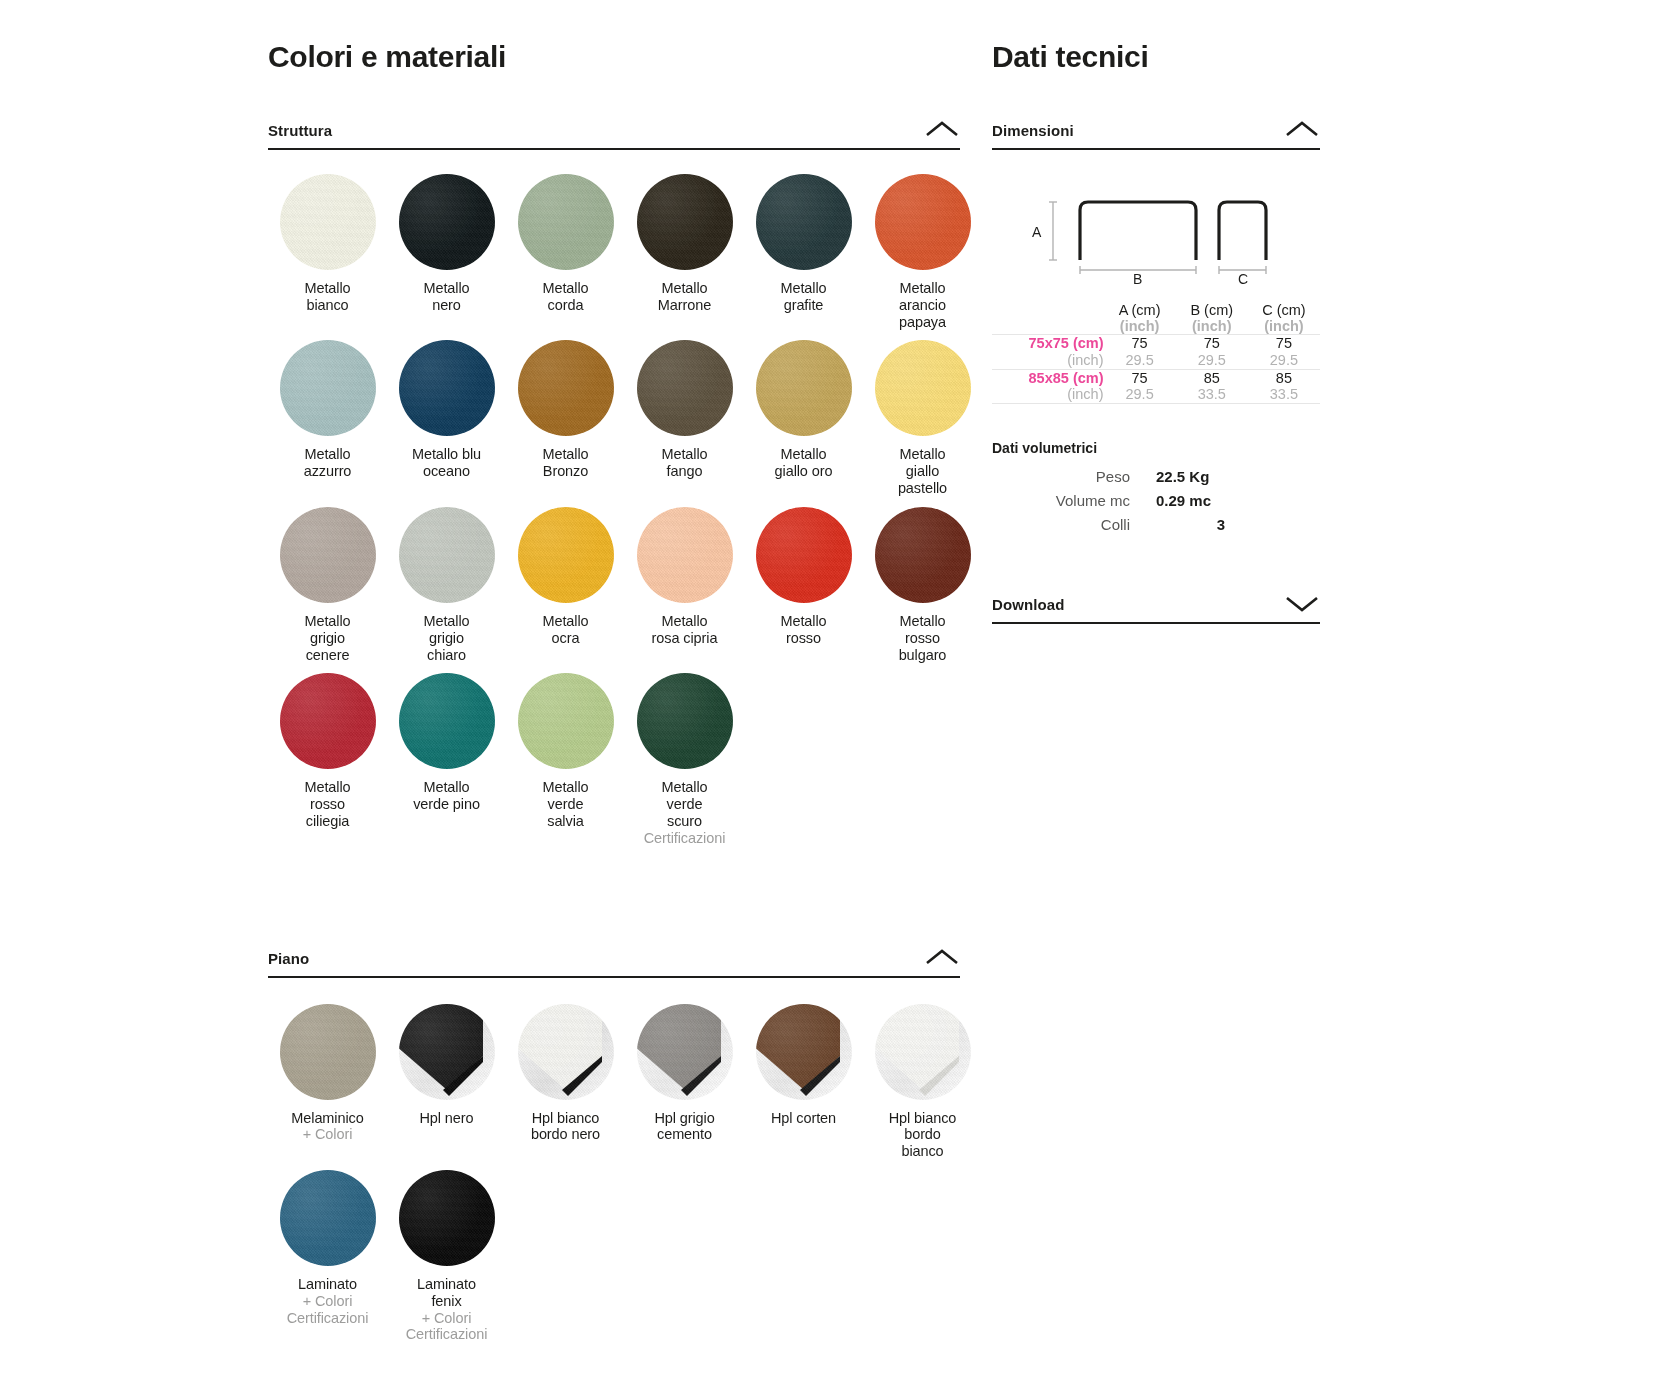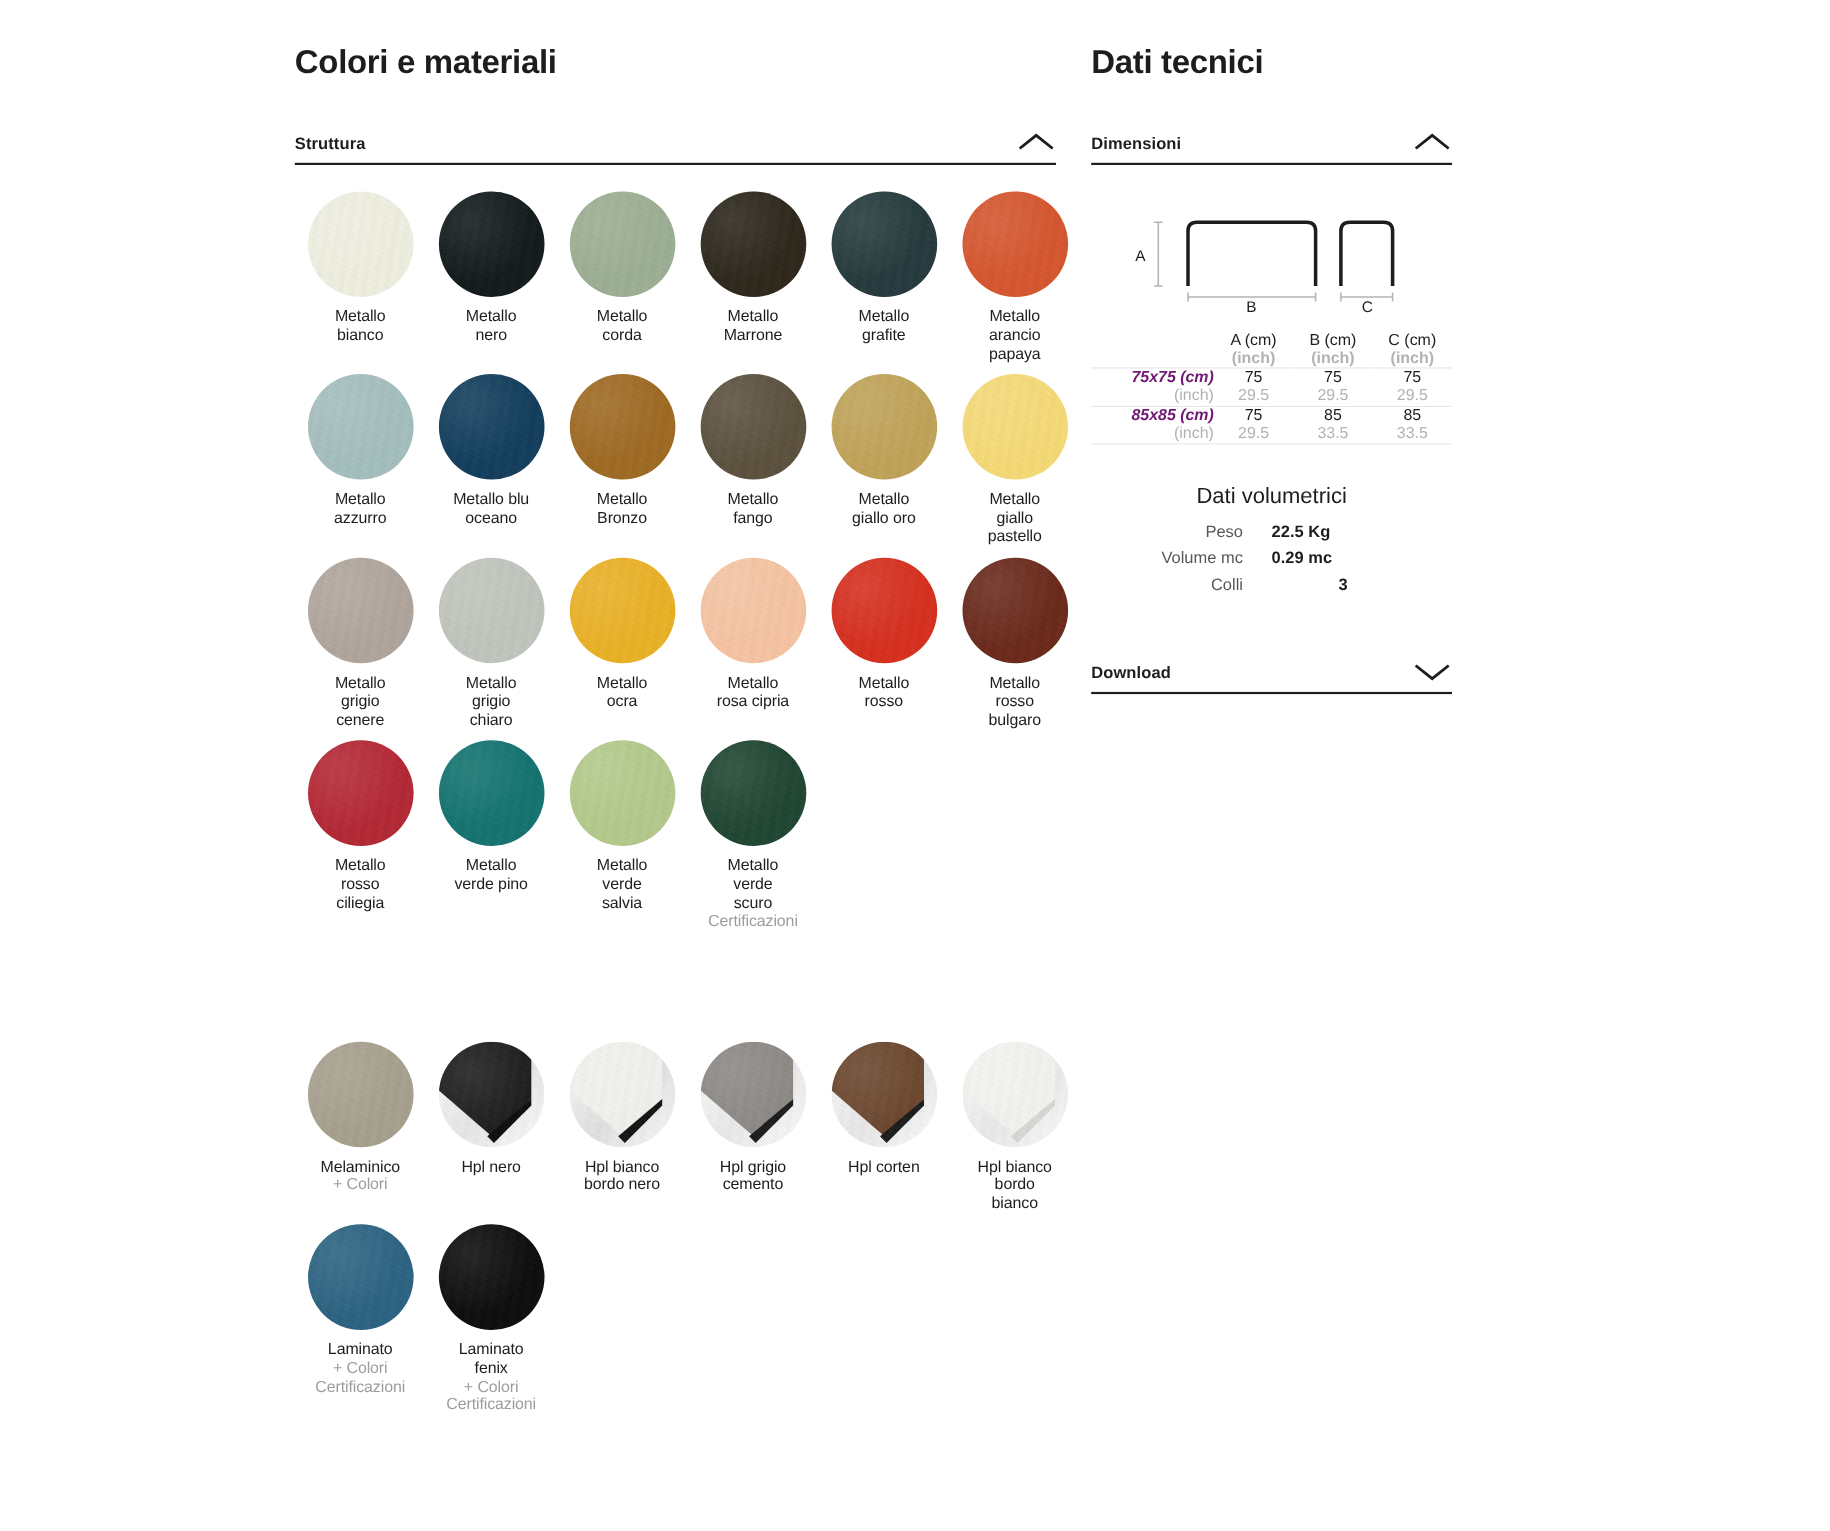--- a/index.html
+++ b/index.html
@@ -135,30 +135,30 @@
     vertical-align: top;
   }
   .th-cell {
     text-align: center;
     padding: 0 0 8px 0;
   }
   .th-cm { font-size: 14.5px; font-weight: 400; color: #1d1d1b; line-height: 1.12; }
   .th-in { font-size: 14.5px; color: #b2b2b2; line-height: 1.12; }
   .tr-row td { border-top: 1px solid #e6e6e6; padding: 9px 0 9px 0; }
   .tr-row:last-child td { border-bottom: 1px solid #e6e6e6; }
-  .rl-cm { font-size: 14.5px; font-weight: 700; color: #701a75; line-height: 1.14; text-align: right; font-style: italic; }
+  .rl-cm { font-size: 14.5px; font-weight: 700; color: #ec4899; line-height: 1.14; text-align: right; }
   .rl-in { font-size: 14.5px; color: #b2b2b2; line-height: 1.14; text-align: right; }
   .val-cm { font-size: 14.5px; font-weight: 400; color: #1d1d1b; line-height: 1.14; text-align: center; }
   .val-in { font-size: 14.5px; color: #b2b2b2; line-height: 1.14; text-align: center; }
 
   
   .vol-title {
-    text-align: center;
-    font-size: 20px;
-    font-weight: 400;
+    text-align: left;
+    font-size: 14px;
+    font-weight: 700;
     color: #1d1d1b;
     margin-top: 36px;
   }
   .vol-list { margin-top: 12px; }
   .vol-row {
     display: flex;
     align-items: baseline;
     margin-bottom: 7px;
   }
   .vol-key {
@@ -316,20 +316,28 @@
             <div class="dot" style="background-color:#1d4430;"></div>
             <div class="sw-label">Metallo</div>
             <div class="sw-label">verde</div>
             <div class="sw-label">scuro</div>
             <div class="sw-sub">Certificazioni</div>
           </div>
         </div>
     </div>
 
     <div class="acc" style="margin-top:90px;">
+      <div class="acc-head">
+        <span class="acc-title">Piano</span>
+        <span>
+          <svg class="chev" viewBox="0 0 36 20" aria-hidden="true">
+            <path d="M3 16 L18 4 L33 16"></path>
+          </svg>
+        </span>
+      </div>
       <div class="swatch-grid piano-grid" id="grid-piano">
           <div class="swatch">
             <div class="dot" style="background-color:#a8a18f;"></div>
             <div class="sw-label">Melaminico</div>
             <div class="sw-sub">+ Colori</div>
           </div>
           <div class="swatch">
             <div class="dot dot-board" style="">
               <span class="bg"></span>
               <svg viewBox="0 0 96 96" preserveAspectRatio="none" aria-hidden="true">

